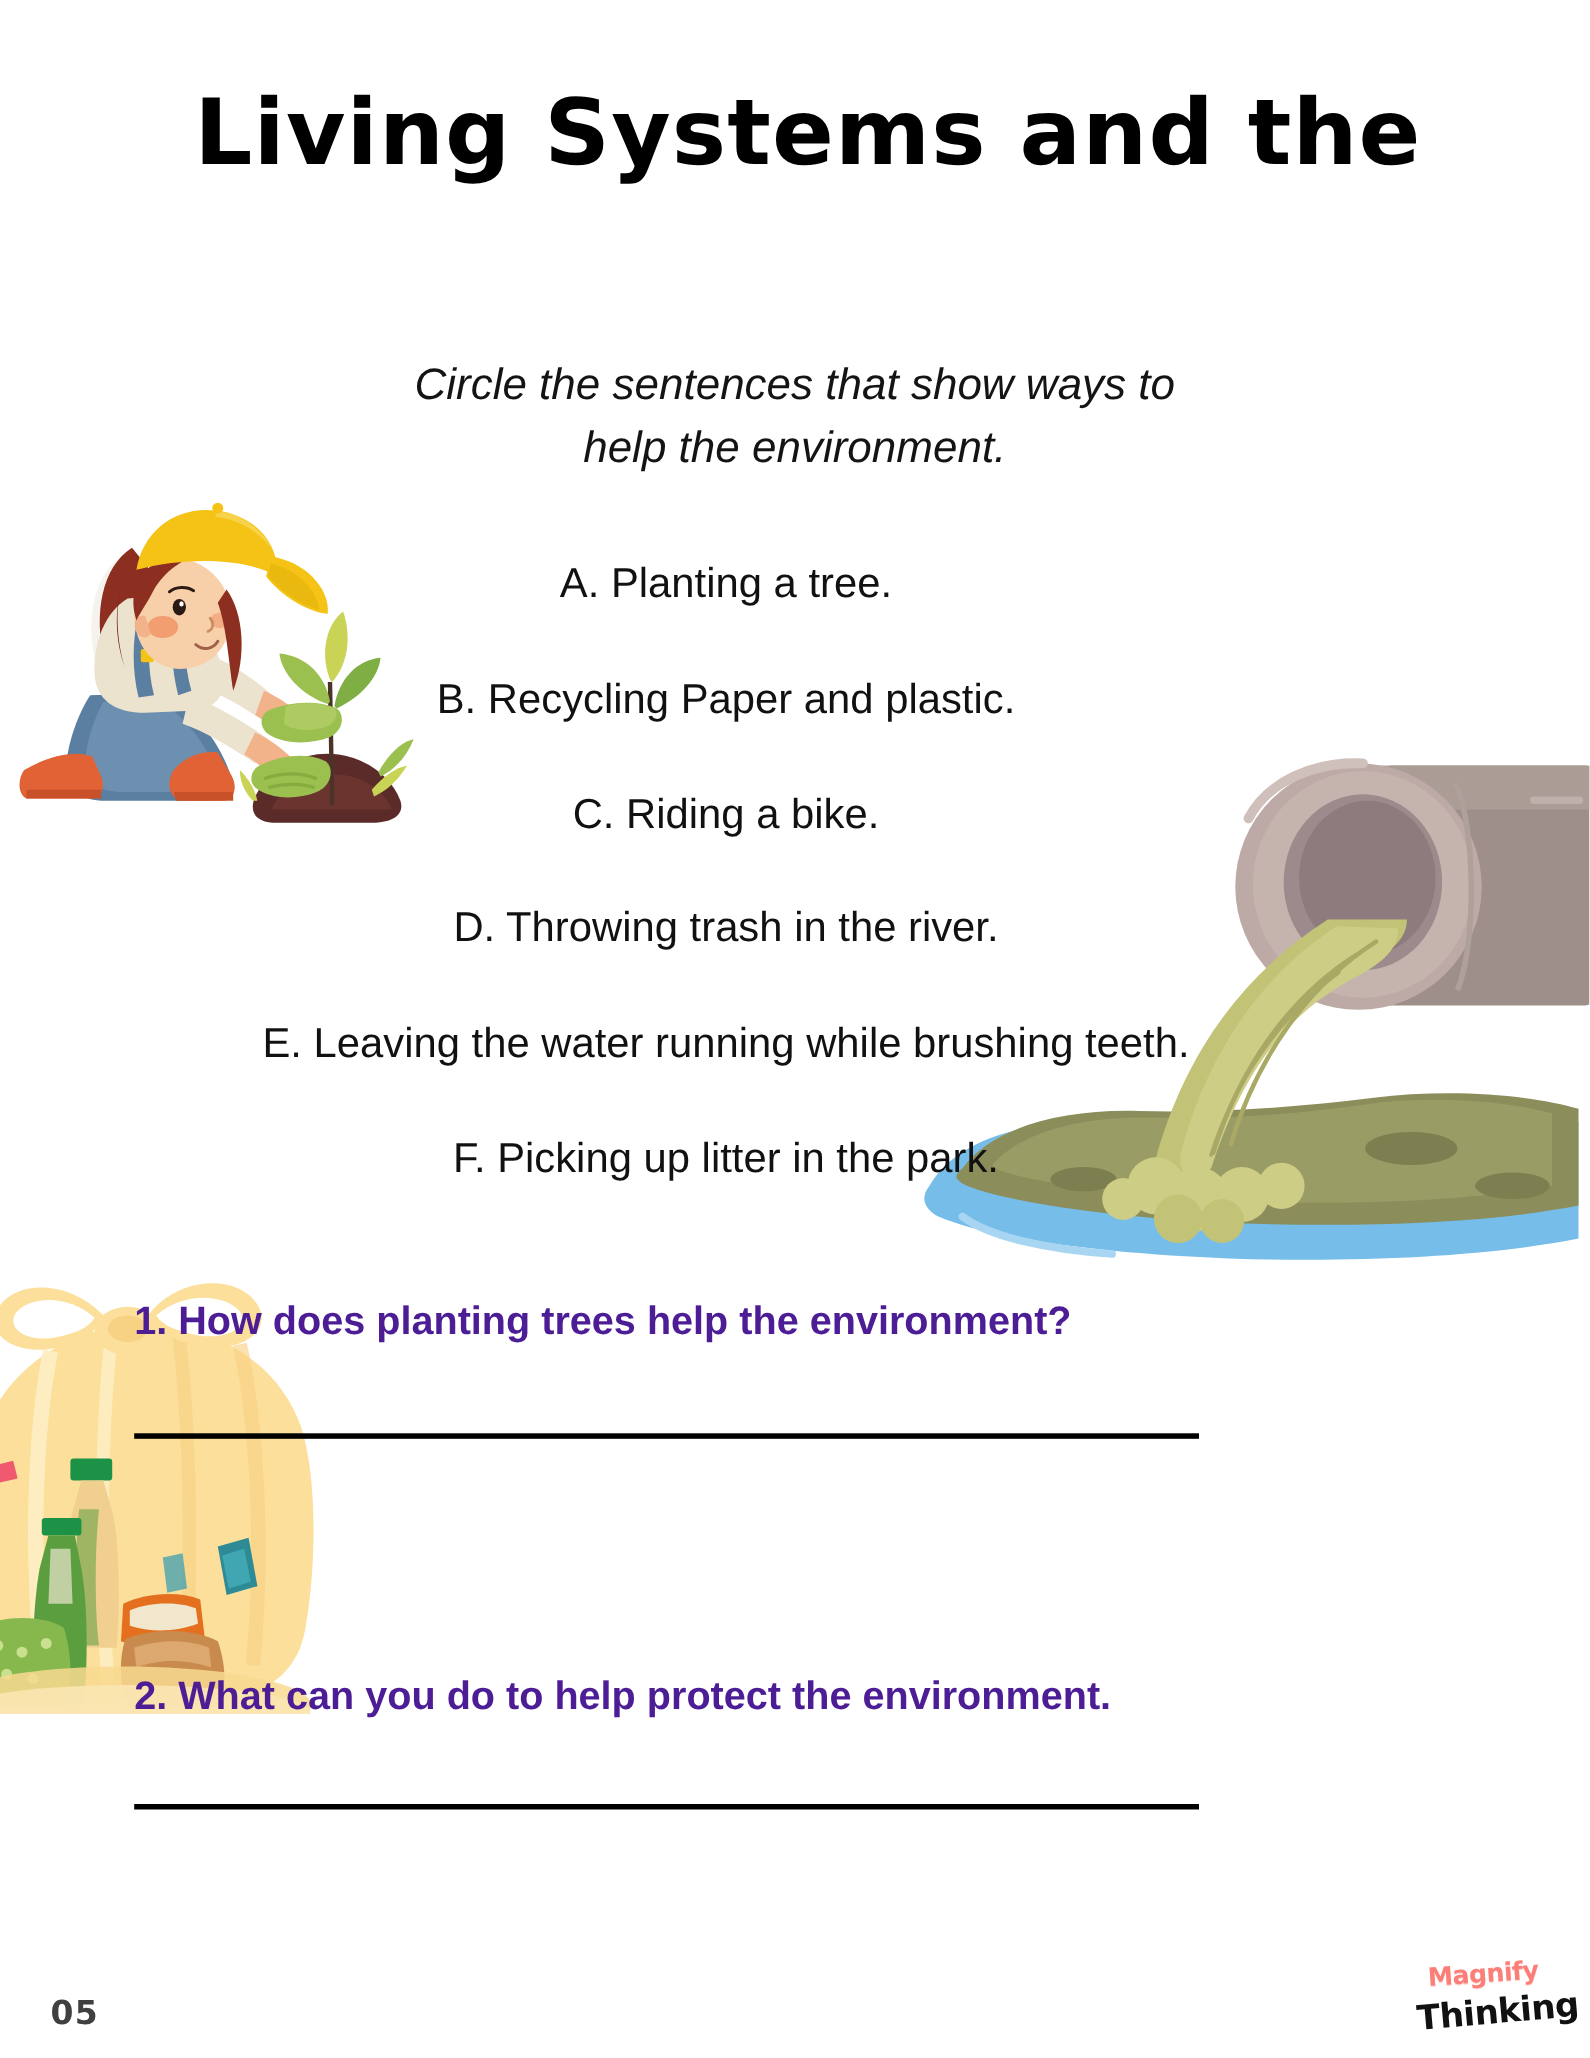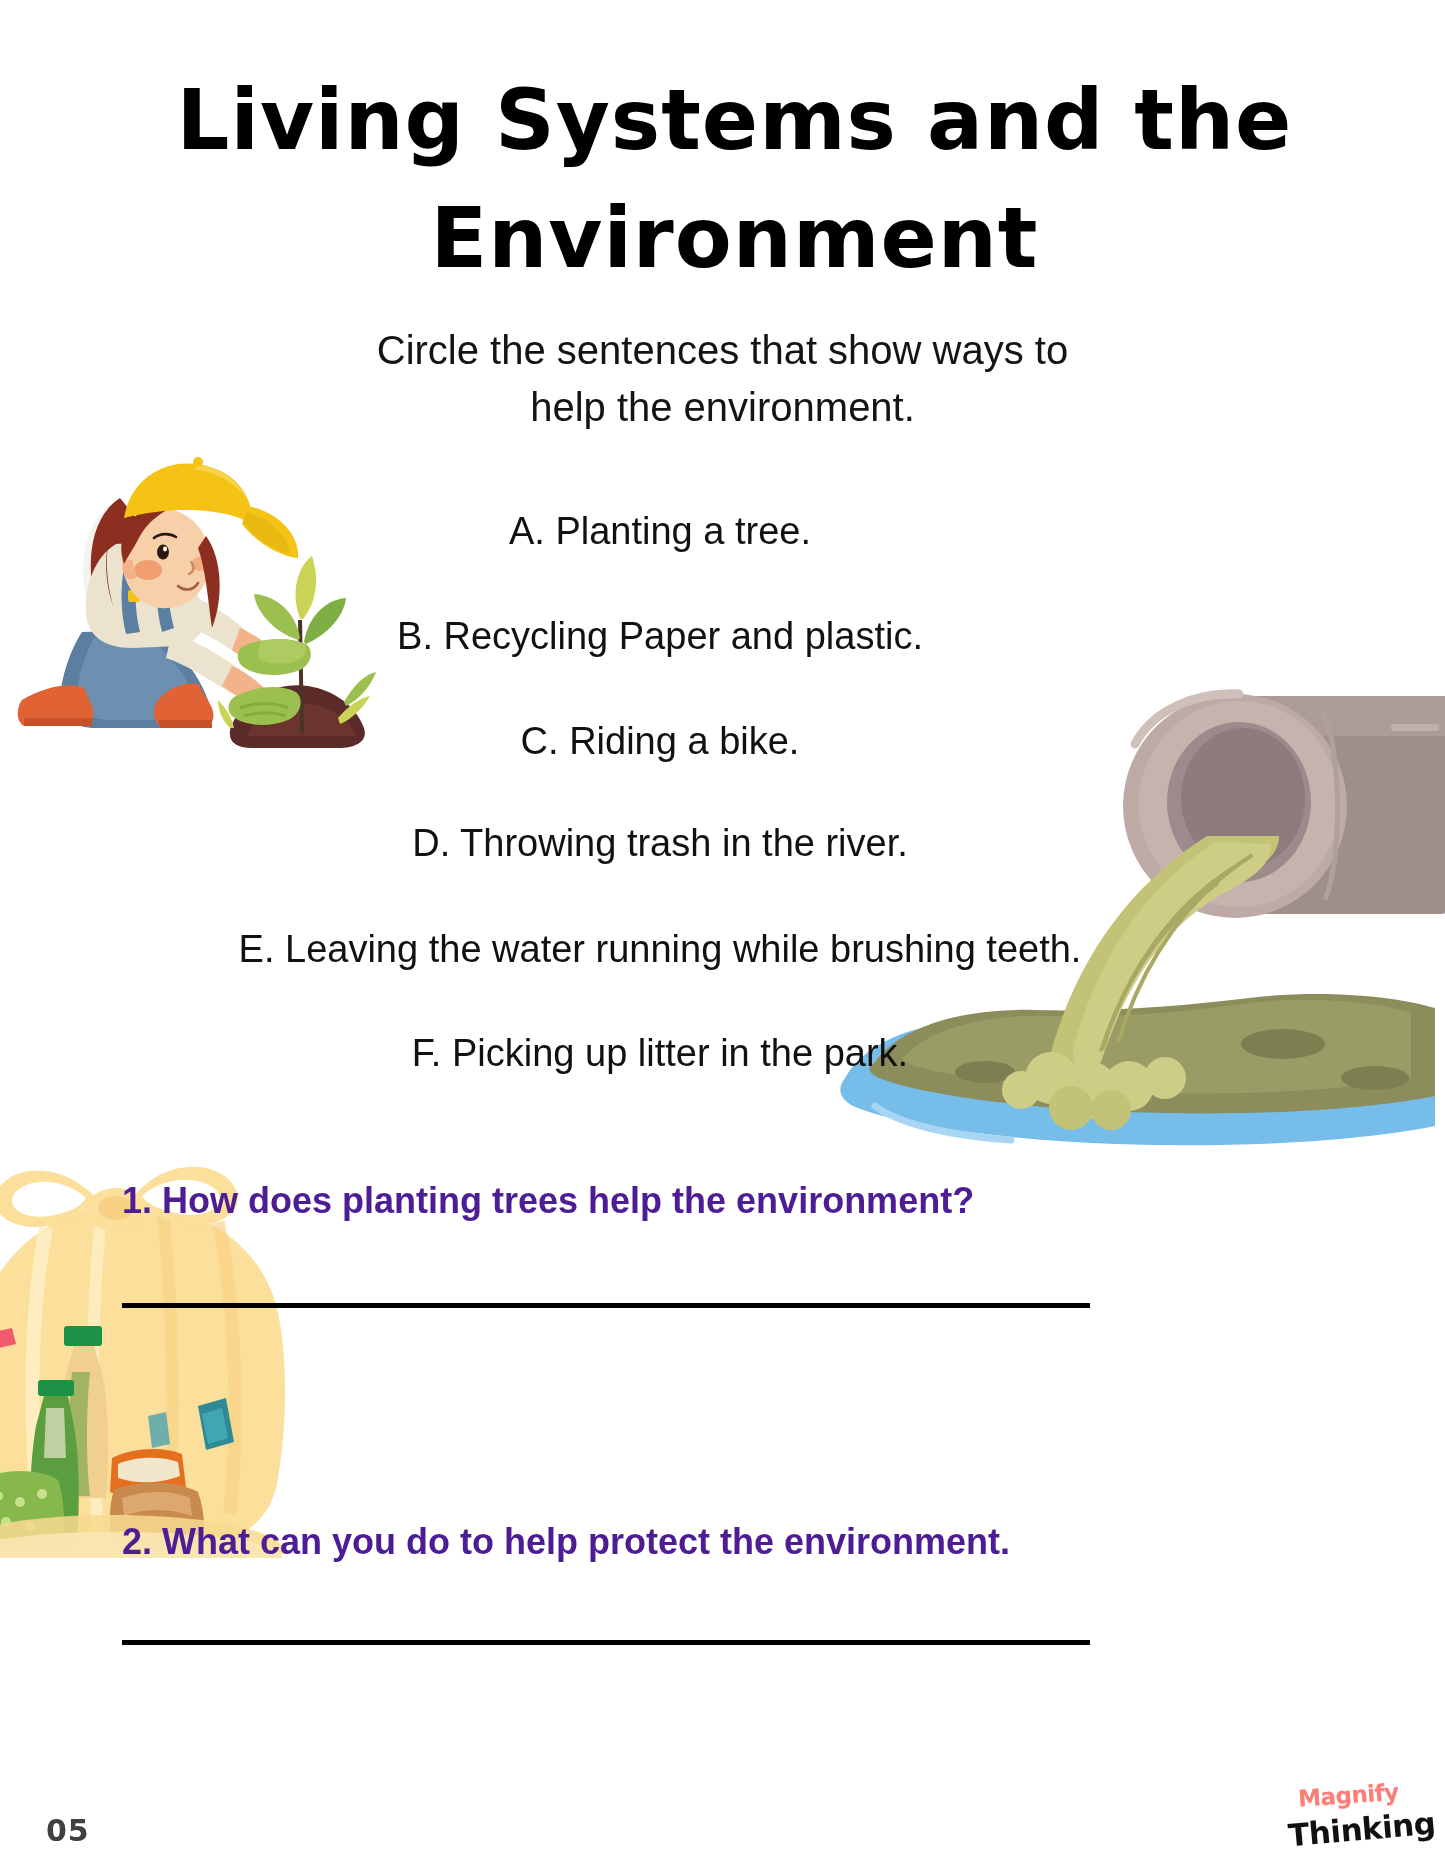--- a/index.html
+++ b/index.html
@@ -36,20 +36,21 @@
     letter-spacing:1px;
     color:#000;
   }
 
   #instruction {
     left:0; top:322px; width:1445px;
     text-align:center;
     font-size:40px;
     line-height:1.42;
     color:#141414;
+    font-style:italic;
   }
 
   .option {
     width:1320px; text-align:center;
     font-size:38px; color:#111;
     white-space:nowrap;
   }
   #opt-a { left:0; top:510px; }
   #opt-b { left:0; top:615px; }
   #opt-c { left:0; top:720px; }
@@ -279,21 +280,20 @@
     <circle cx="20" cy="364" r="5" fill="#c9e08f"></circle>
     <circle cx="44" cy="368" r="5" fill="#c9e08f"></circle>
 
     <path d="M-8 372 C40 356 150 352 230 364 C266 370 290 378 296 388 L296 400 L-8 400 Z" fill="#f8d98f" opacity="0.85"></path>
     <path d="M-8 386 C48 372 160 370 240 380 C270 384 290 390 296 396 L296 400 L-8 400 Z" fill="#fbe6b2" opacity="0.9"></path>
   </svg>
 </div>
 
 <h1 class="txt" id="page-title">
   <span>Living Systems and the</span><br>
-  <span>Environment</span>
 </h1>
 
 <p class="txt" id="instruction">
   <span>Circle the sentences that show ways to</span><br>
   <span>help the environment.</span>
 </p>
 
 <div class="txt option" id="opt-a">
   <span>A. Planting a tree.</span>
 </div>

